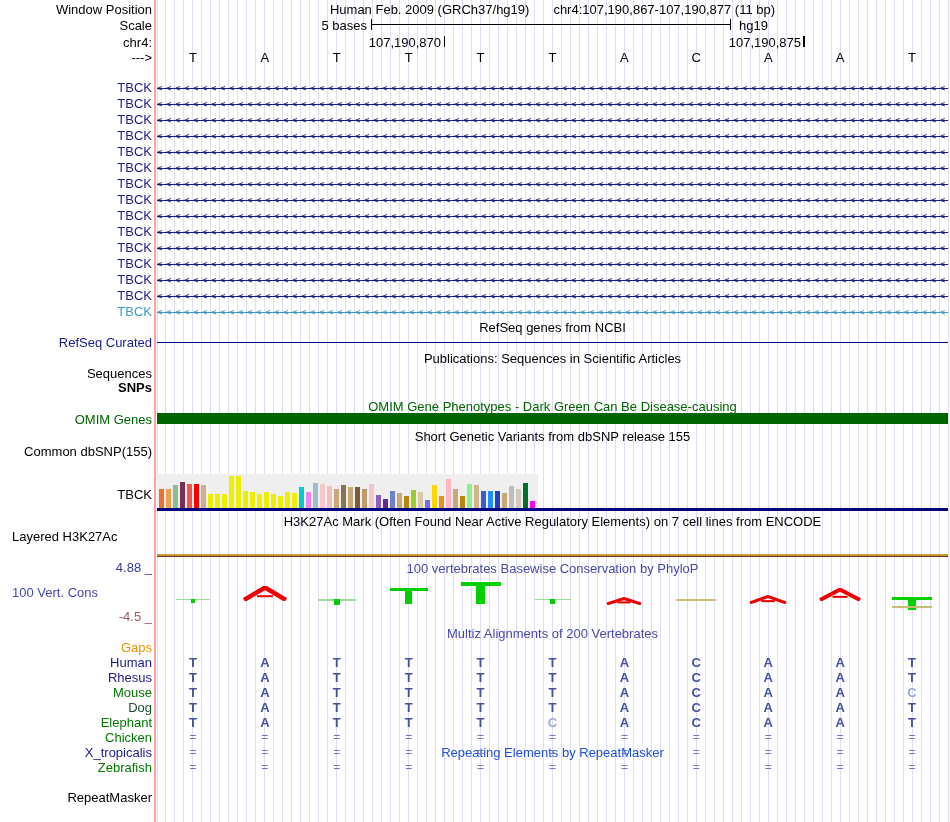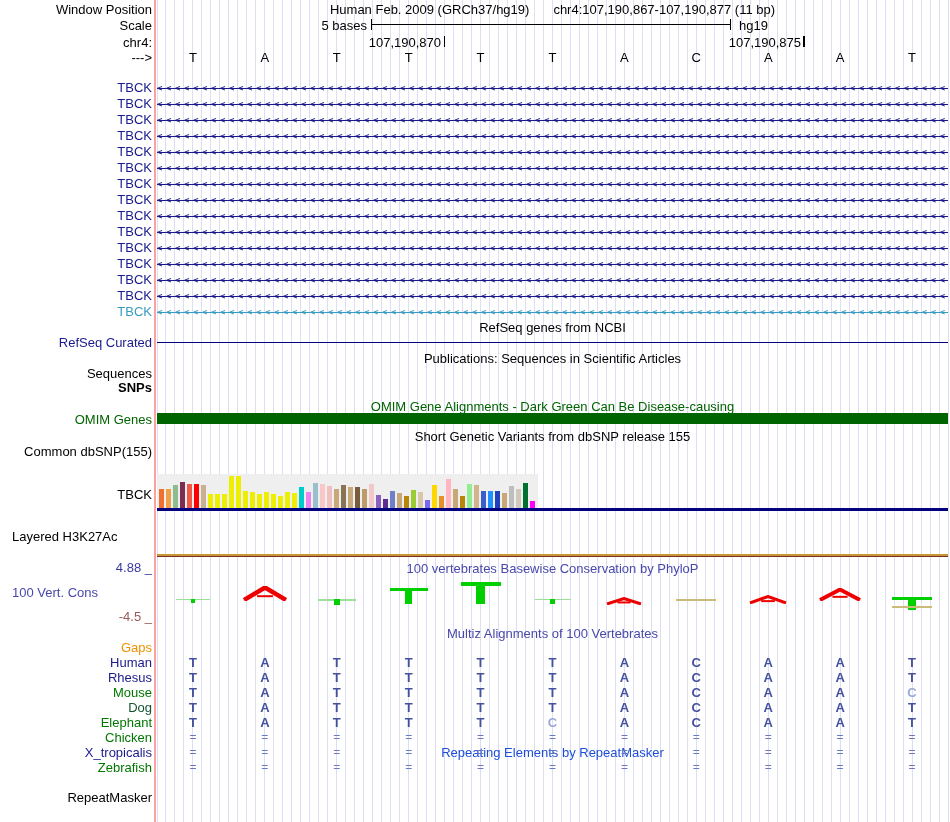--- a/index.html
+++ b/index.html
@@ -137,24 +137,25 @@
     <div style="position: absolute; left: 398.682px; top: 50px; width: 20px; text-align: center; line-height: 15px;">T</div>
     <div style="position: absolute; left: 470.591px; top: 50px; width: 20px; text-align: center; line-height: 15px;">T</div>
     <div style="position: absolute; left: 542.5px; top: 50px; width: 20px; text-align: center; line-height: 15px;">T</div>
     <div style="position: absolute; left: 614.409px; top: 50px; width: 20px; text-align: center; line-height: 15px;">A</div>
     <div style="position: absolute; left: 686.318px; top: 50px; width: 20px; text-align: center; line-height: 15px;">C</div>
     <div style="position: absolute; left: 758.227px; top: 50px; width: 20px; text-align: center; line-height: 15px;">A</div>
     <div style="position: absolute; left: 830.136px; top: 50px; width: 20px; text-align: center; line-height: 15px;">A</div>
     <div style="position: absolute; left: 902.045px; top: 50px; width: 20px; text-align: center; line-height: 15px;">T</div>
     <div class="chead" style="position: absolute; top: 320px; color: rgb(0, 0, 0);">RefSeq genes from NCBI</div>
     <div class="chead" style="position: absolute; top: 351px; color: rgb(0, 0, 0);">Publications: Sequences in Scientific Articles</div>
-    <div class="chead" style="position: absolute; top: 399px; color: rgb(0, 100, 0);">OMIM Gene Alignments - Dark Green Can Be Disease-causing</div>
+    <div class="chead" style="position: absolute; top: 399px; color: rgb(0, 100, 0);">OMIM Gene Phenotypes - Dark Green Can Be Disease-causing</div>
     <div class="chead" style="position: absolute; top: 429px; color: rgb(0, 0, 0);">Short Genetic Variants from dbSNP release 155</div>
+    <div class="chead" style="position: absolute; top: 514px; color: rgb(0, 0, 0);">H3K27Ac Mark (Often Found Near Active Regulatory Elements) on 7 cell lines from ENCODE</div>
     <div class="chead" style="position: absolute; top: 561px; color: rgb(72, 72, 172);">100 vertebrates Basewise Conservation by PhyloP</div>
-    <div class="chead" style="position: absolute; top: 626px; color: rgb(72, 72, 172);">Multiz Alignments of 100 Vertebrates</div>
+    <div class="chead" style="position: absolute; top: 626px; color: rgb(72, 72, 172);">Multiz Alignments of 200 Vertebrates</div>
     <div class="chead" style="position: absolute; top: 745px; color: #1d4ed8;">Repeating Elements by RepeatMasker</div>
     <div class="rlabel" style="position: absolute; top: 335px; color: rgb(26, 26, 140);">RefSeq Curated</div>
     <div class="rlabel" style="position: absolute; top: 366px; color: rgb(0, 0, 0);">Sequences</div>
     <div class="rlabel" style="position: absolute; top: 380px; color: rgb(0, 0, 0); font-weight: bold;">SNPs</div>
     <div class="rlabel" style="position: absolute; top: 412px; color: rgb(0, 100, 0);">OMIM Genes</div>
     <div class="rlabel" style="position: absolute; top: 444px; color: rgb(0, 0, 0);">Common dbSNP(155)</div>
     <div class="rlabel" style="position: absolute; top: 487px; color: rgb(0, 0, 0);">TBCK</div>
     <div class="llabel" style="position: absolute; top: 529px; color: rgb(0, 0, 0);">Layered H3K27Ac</div>
     <div class="rlabel" style="position: absolute; top: 560px; color: rgb(58, 58, 160);">4.88 _</div>
     <div class="llabel" style="position: absolute; top: 585px; color: rgb(72, 72, 172);">100 Vert. Cons</div>

